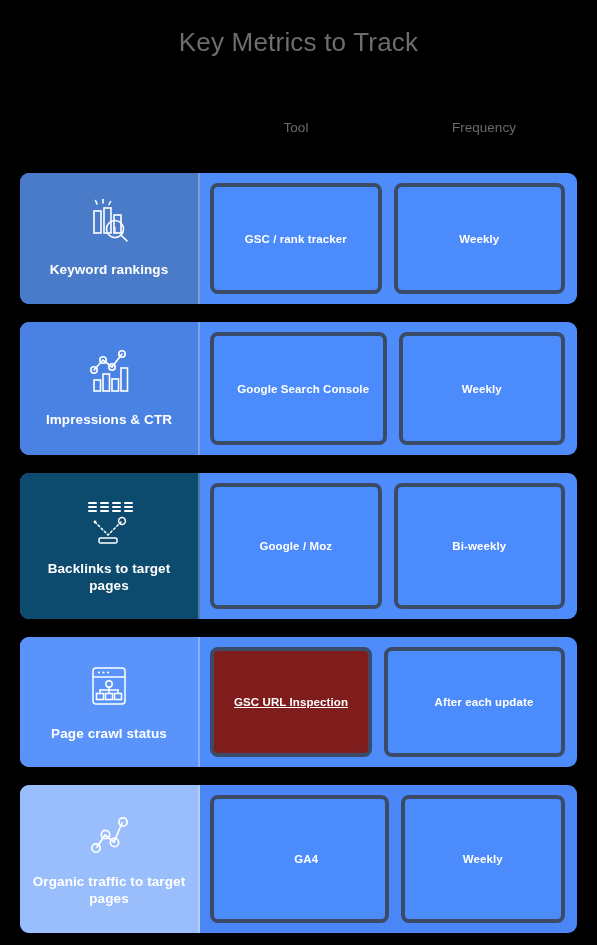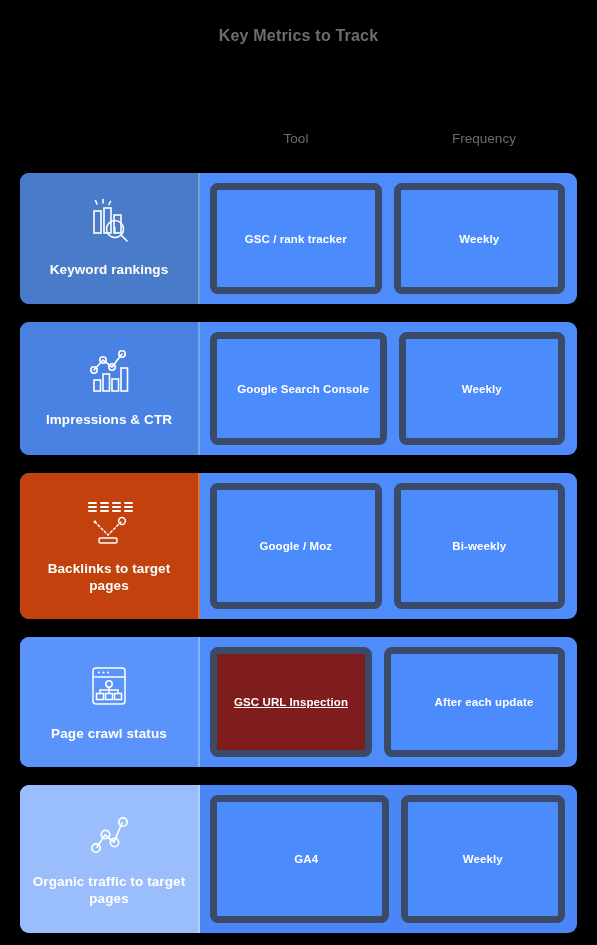--- a/index.html
+++ b/index.html
@@ -19,34 +19,33 @@
     background: #000000;
   }
 
   
   .title {
     position: absolute;
     left: 0;
     top: 27px;
     width: 597px;
     text-align: center;
-    font-size: 16px;
-    font-weight: bold;
+    font-size: 26px;
+    font-weight: normal;
     color: #6d6d6d;
     letter-spacing: 0.2px;
   }
 
   
   .col-headers {
     position: absolute;
     left: 202px;
     top: 120px;
     width: 376px;
     display: flex;
-    margin-top: 11px;
   }
   .col-header {
     flex: 1 1 0;
     text-align: center;
     font-size: 13.5px;
     color: #6b6b6b;
     font-weight: normal;
   }
 
   
@@ -99,21 +98,21 @@
   .value-area {
     flex: 1 1 auto;
     display: flex;
     align-items: stretch;
     padding: 10px 12px 10px 10px;
     gap: 12px;
   }
 
   .value-cell {
     flex: 1 1 0;
-    border: 7px solid #fde047;
+    border: 4px solid #fde047;
     border-radius: 8px;
     display: flex;
     align-items: center;
     justify-content: center;
     padding: 8px 6px;
     text-align: center;
     font-size: 11.5px;
     font-weight: bold;
     color: #ffffff;
     letter-spacing: 0.1px;
@@ -180,21 +179,21 @@
         </span>
         <span class="metric-label">Impressions &amp; CTR</span>
       </div>
       <div class="value-area">
         <div class="value-cell" style="background: rgb(76, 139, 251); border-color: rgb(59, 74, 102); padding-left: 16px;">Google Search Console</div>
         <div class="value-cell" style="background: rgb(76, 139, 251); border-color: rgb(59, 74, 102);">Weekly</div>
       </div>
     </div>
 
     <div class="row row-3" style="background: rgb(79, 140, 251);">
-      <div class="metric-cell" style="background: #c2410c;">
+      <div class="metric-cell" style="background: #0c4a6e;">
         <span class="metric-icon">
           <svg viewBox="0 0 56 52" fill="none" stroke="#ffffff" stroke-width="1.5" stroke-linecap="round">
             <g stroke-width="2">
               <line x1="8" y1="8" x2="15" y2="8"></line>
                 <line x1="8" y1="12" x2="15" y2="12"></line>
                 <line x1="8" y1="16" x2="15" y2="16"></line>
               <line x1="20" y1="8" x2="27" y2="8"></line>
                 <line x1="20" y1="12" x2="27" y2="12"></line>
                 <line x1="20" y1="16" x2="27" y2="16"></line>
               <line x1="32" y1="8" x2="39" y2="8"></line>

